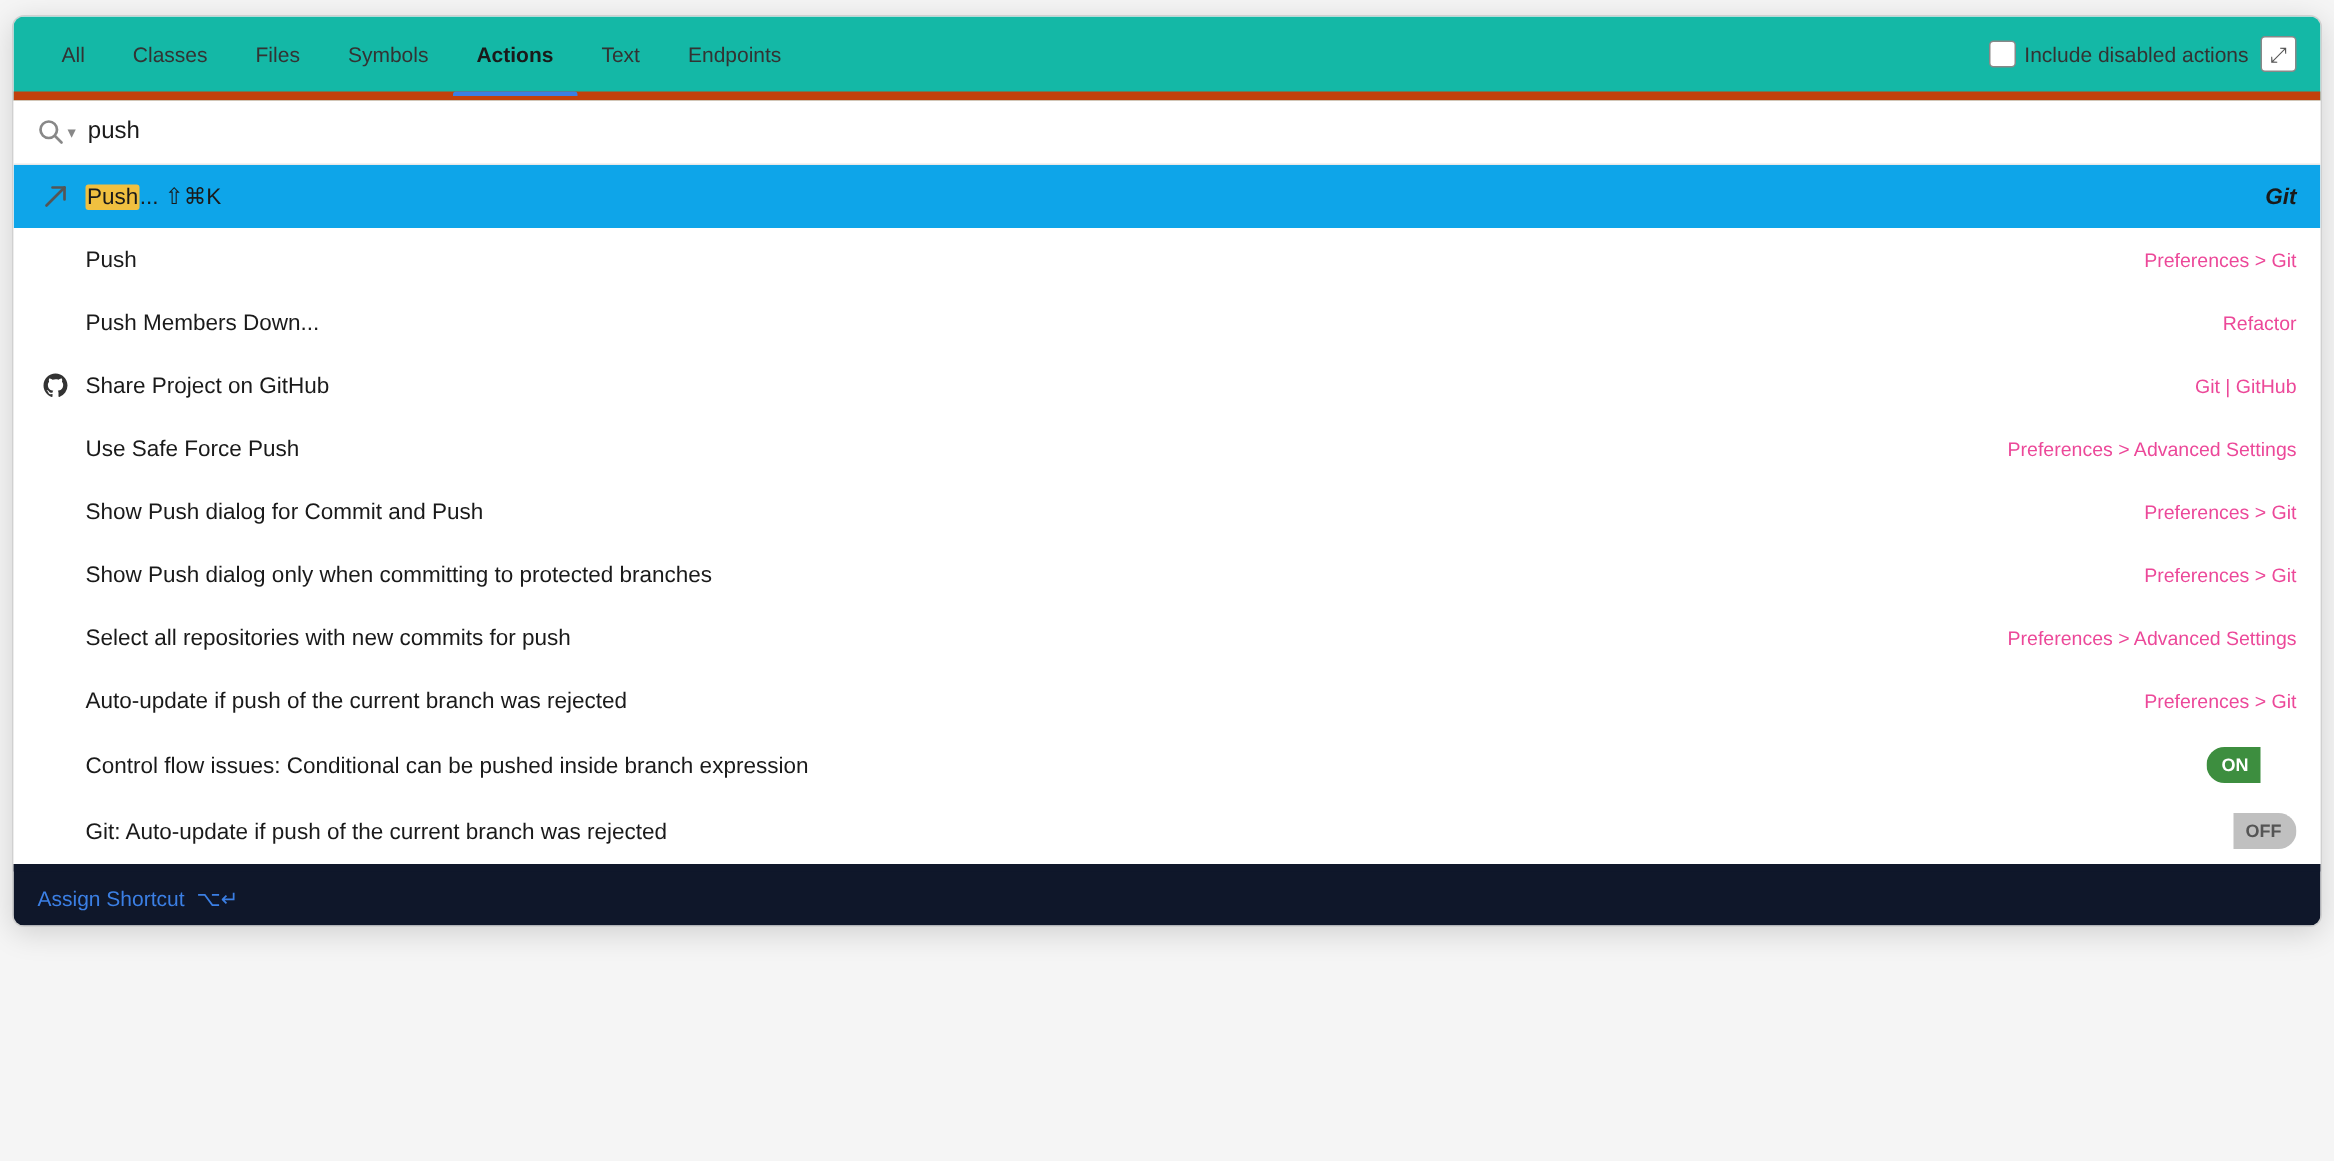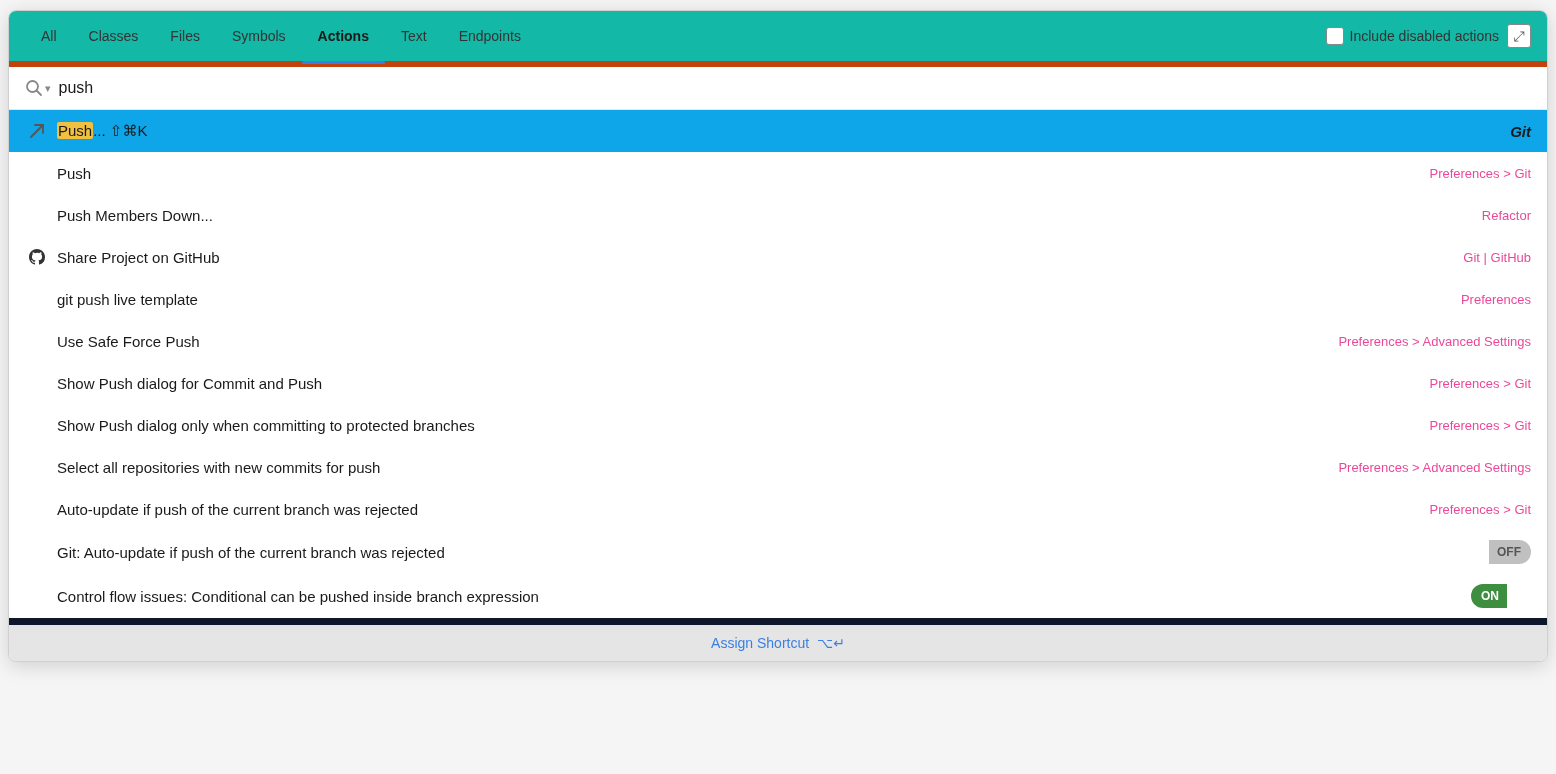--- a/index.html
+++ b/index.html
@@ -208,23 +208,23 @@
     .toggle-knob-off {
       width: 18px;
       height: 18px;
       background: white;
       border-radius: 50%;
     }
 
     
     .bottom-bar {
       padding: 10px 16px;
-      text-align: center;
-      border-top: 7px solid #0f172a;
-      background: #e5e5e5;
+      text-align: left;
+      border-top: 5px solid #0f172a;
+      background: #0f172a;
     }
     .assign-shortcut {
       color: #3b7fe4;
       font-size: 14px;
       cursor: pointer;
     }
 
     
     .results-list::-webkit-scrollbar {
       width: 8px;
@@ -313,25 +313,20 @@
         <div class="result-icon">
           <svg width="18" height="18" viewBox="0 0 18 18" fill="#333">
             <path d="M9 1C4.58 1 1 4.58 1 9c0 3.54 2.29 6.53 5.47 7.59.4.07.55-.17.55-.38 0-.19-.01-.82-.01-1.49-2.01.37-2.53-.49-2.69-.94-.09-.23-.48-.94-.82-1.13-.28-.15-.68-.52-.01-.53.63-.01 1.08.58 1.23.82.72 1.21 1.87.87 2.33.66.07-.52.28-.87.51-1.07-1.78-.2-3.64-.89-3.64-3.95 0-.87.31-1.59.82-2.15-.08-.2-.36-1.02.08-2.12 0 0 .67-.21 2.2.82a7.65 7.65 0 0 1 2-.27c.68 0 1.36.09 2 .27 1.53-1.04 2.2-.82 2.2-.82.44 1.1.16 1.92.08 2.12.51.56.82 1.27.82 2.15 0 3.07-1.87 3.75-3.65 3.95.29.25.54.73.54 1.48 0 1.07-.01 1.93-.01 2.2 0 .21.15.46.55.38A8.013 8.013 0 0 0 17 9c0-4.42-3.58-8-8-8z"></path>
           </svg>
         </div>
         <div class="result-name">Share Project on GitHub</div>
         <div class="result-category">Git | GitHub</div>
       </div>
       <div class="result-item">
         <div class="result-icon"></div>
-        <div class="result-name">git push live template</div>
-        <div class="result-category">Preferences</div>
-      </div>
-      <div class="result-item">
-        <div class="result-icon"></div>
         <div class="result-name">Use Safe Force Push</div>
         <div class="result-category">Preferences &gt; Advanced Settings</div>
       </div>
       <div class="result-item">
         <div class="result-icon"></div>
         <div class="result-name">Show Push dialog for Commit and Push</div>
         <div class="result-category">Preferences &gt; Git</div>
       </div>
       <div class="result-item">
         <div class="result-icon"></div>
@@ -340,41 +335,41 @@
       </div>
       <div class="result-item">
         <div class="result-icon"></div>
         <div class="result-name">Select all repositories with new commits for push</div>
         <div class="result-category">Preferences &gt; Advanced Settings</div>
       </div>
       <div class="result-item">
         <div class="result-icon"></div>
         <div class="result-name">Auto-update if push of the current branch was rejected</div>
         <div class="result-category">Preferences &gt; Git</div>
+      </div>
+      <div class="result-item">
+        <div class="result-icon"></div>
+        <div class="result-name">Control flow issues: Conditional can be pushed inside branch expression</div>
+        <div class="toggle">
+          <div class="toggle-on">
+            <span>ON</span>
+          </div>
+          <div class="toggle-knob-on" style="margin:0 3px;"></div>
+        </div>
       </div>
       <div class="result-item">
         <div class="result-icon"></div>
         <div class="result-name">Git: Auto-update if push of the current branch was rejected</div>
         <div class="toggle">
           <div class="toggle-knob-off" style="margin:0 3px;"></div>
           <div class="toggle-off">
             <span>OFF</span>
           </div>
         </div>
       </div>
-      <div class="result-item">
-        <div class="result-icon"></div>
-        <div class="result-name">Control flow issues: Conditional can be pushed inside branch expression</div>
-        <div class="toggle">
-          <div class="toggle-on">
-            <span>ON</span>
-          </div>
-          <div class="toggle-knob-on" style="margin:0 3px;"></div>
-        </div>
-      </div>
     </div>
 
   <div class="bottom-bar">
     <span class="assign-shortcut">
       <span>Assign Shortcut</span>
       <span style="margin-left:4px;">⌥↵</span>
     </span>
   </div>
 </div>
 

